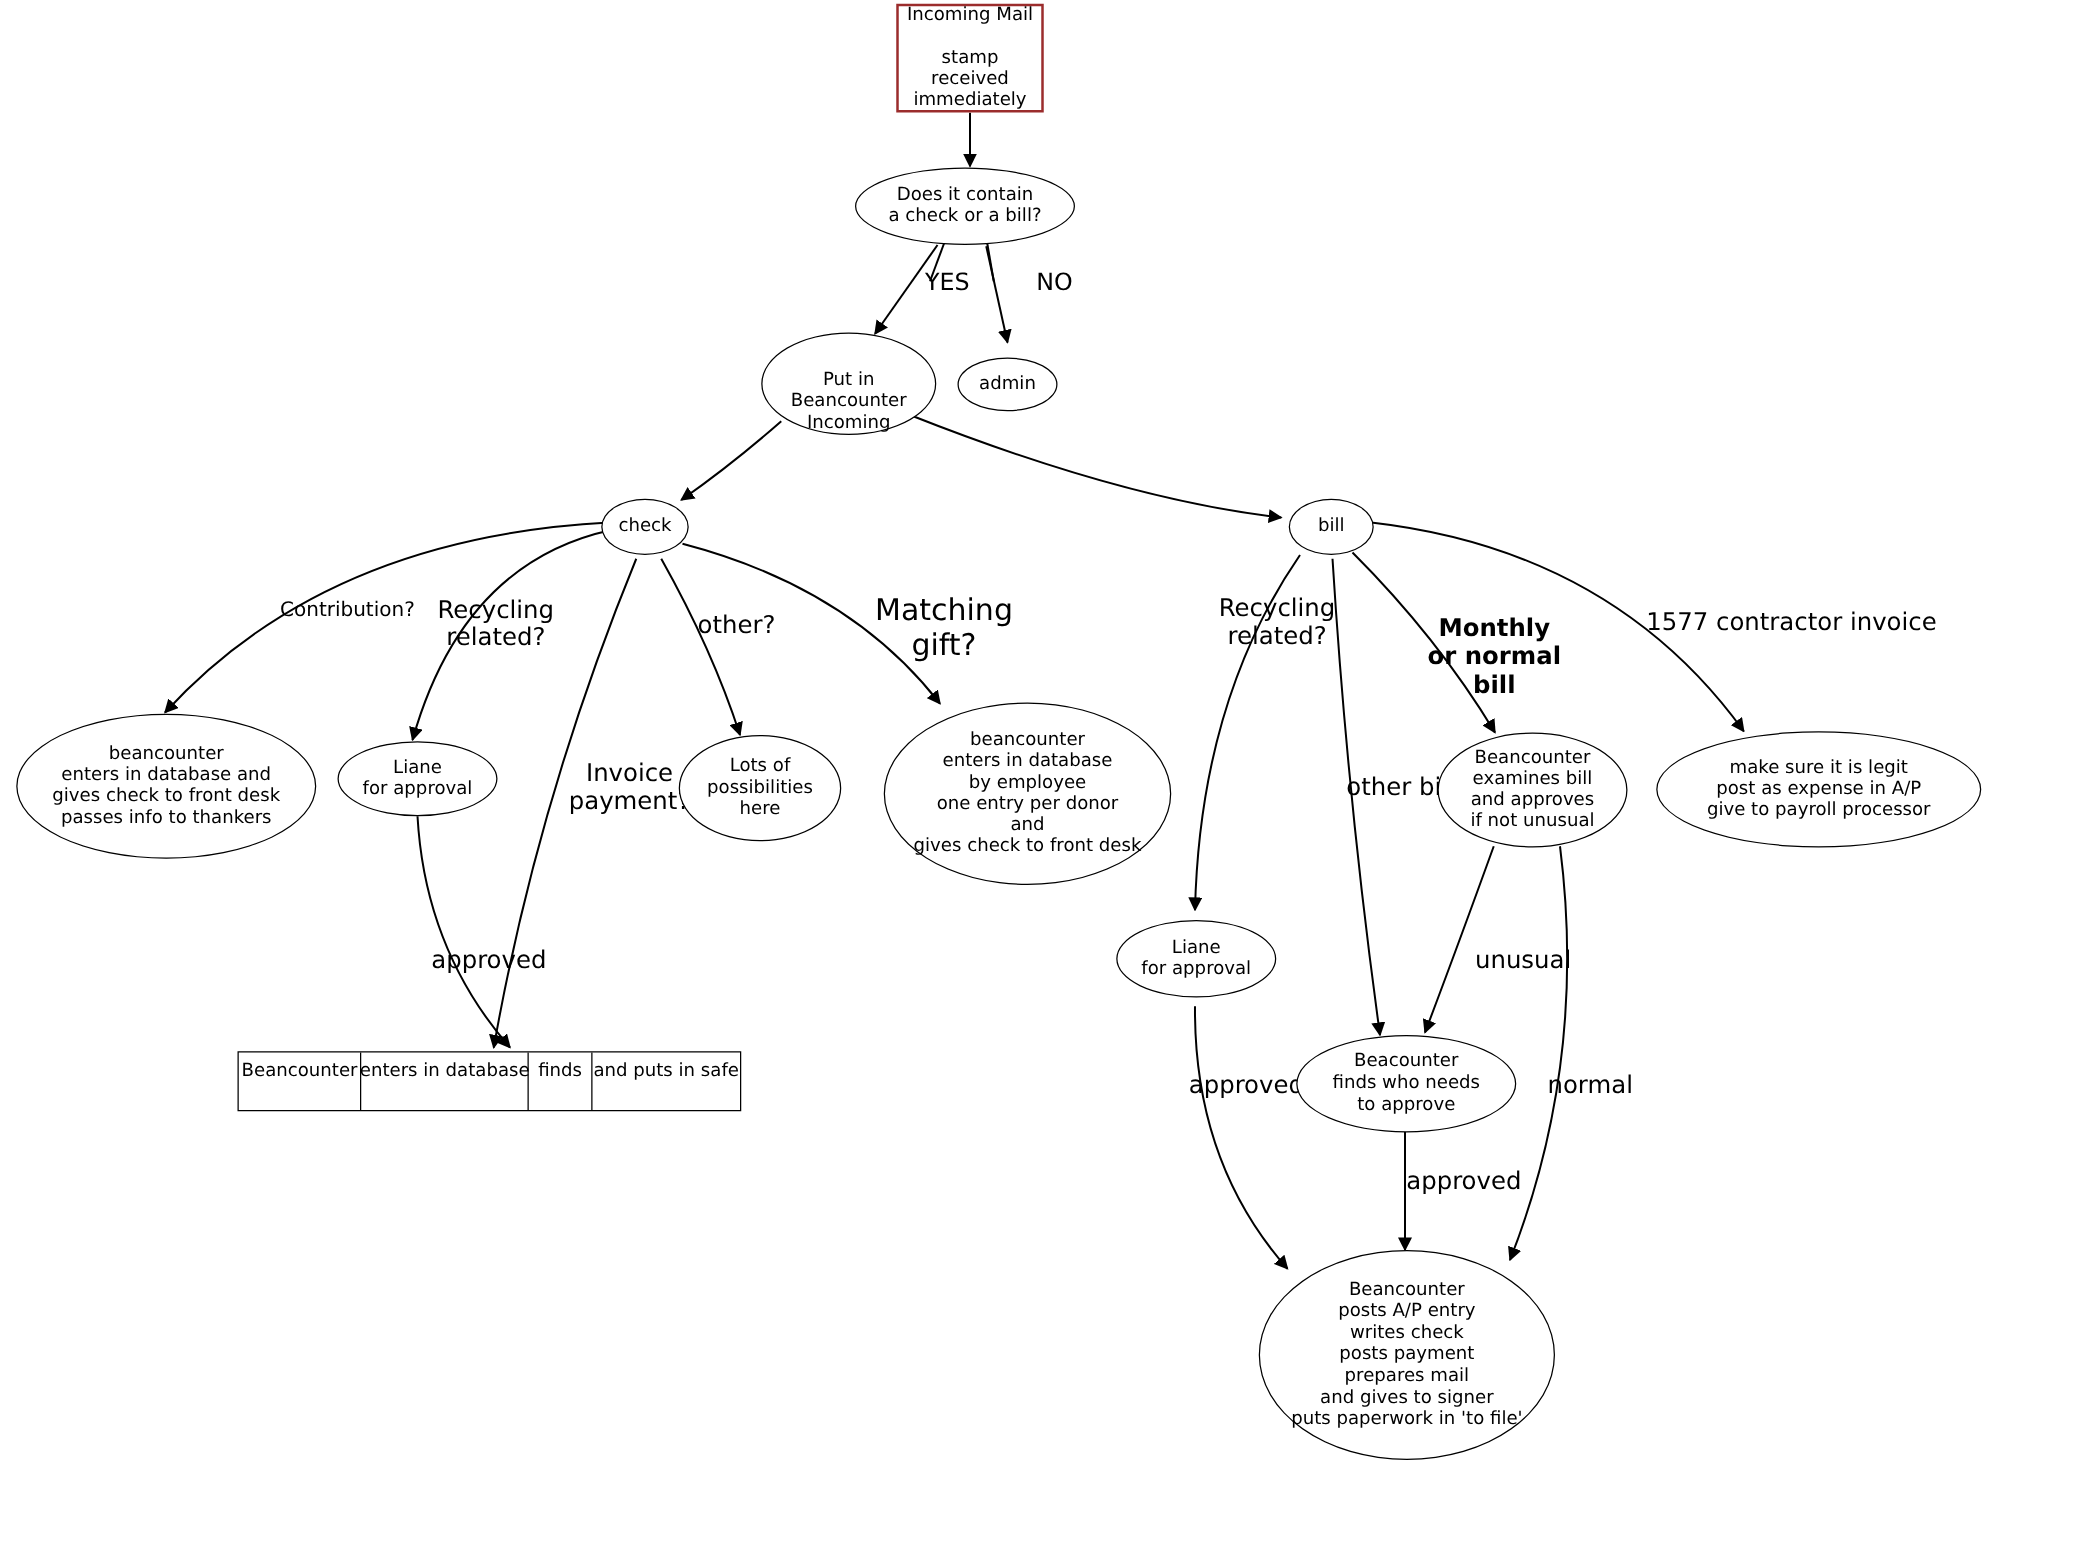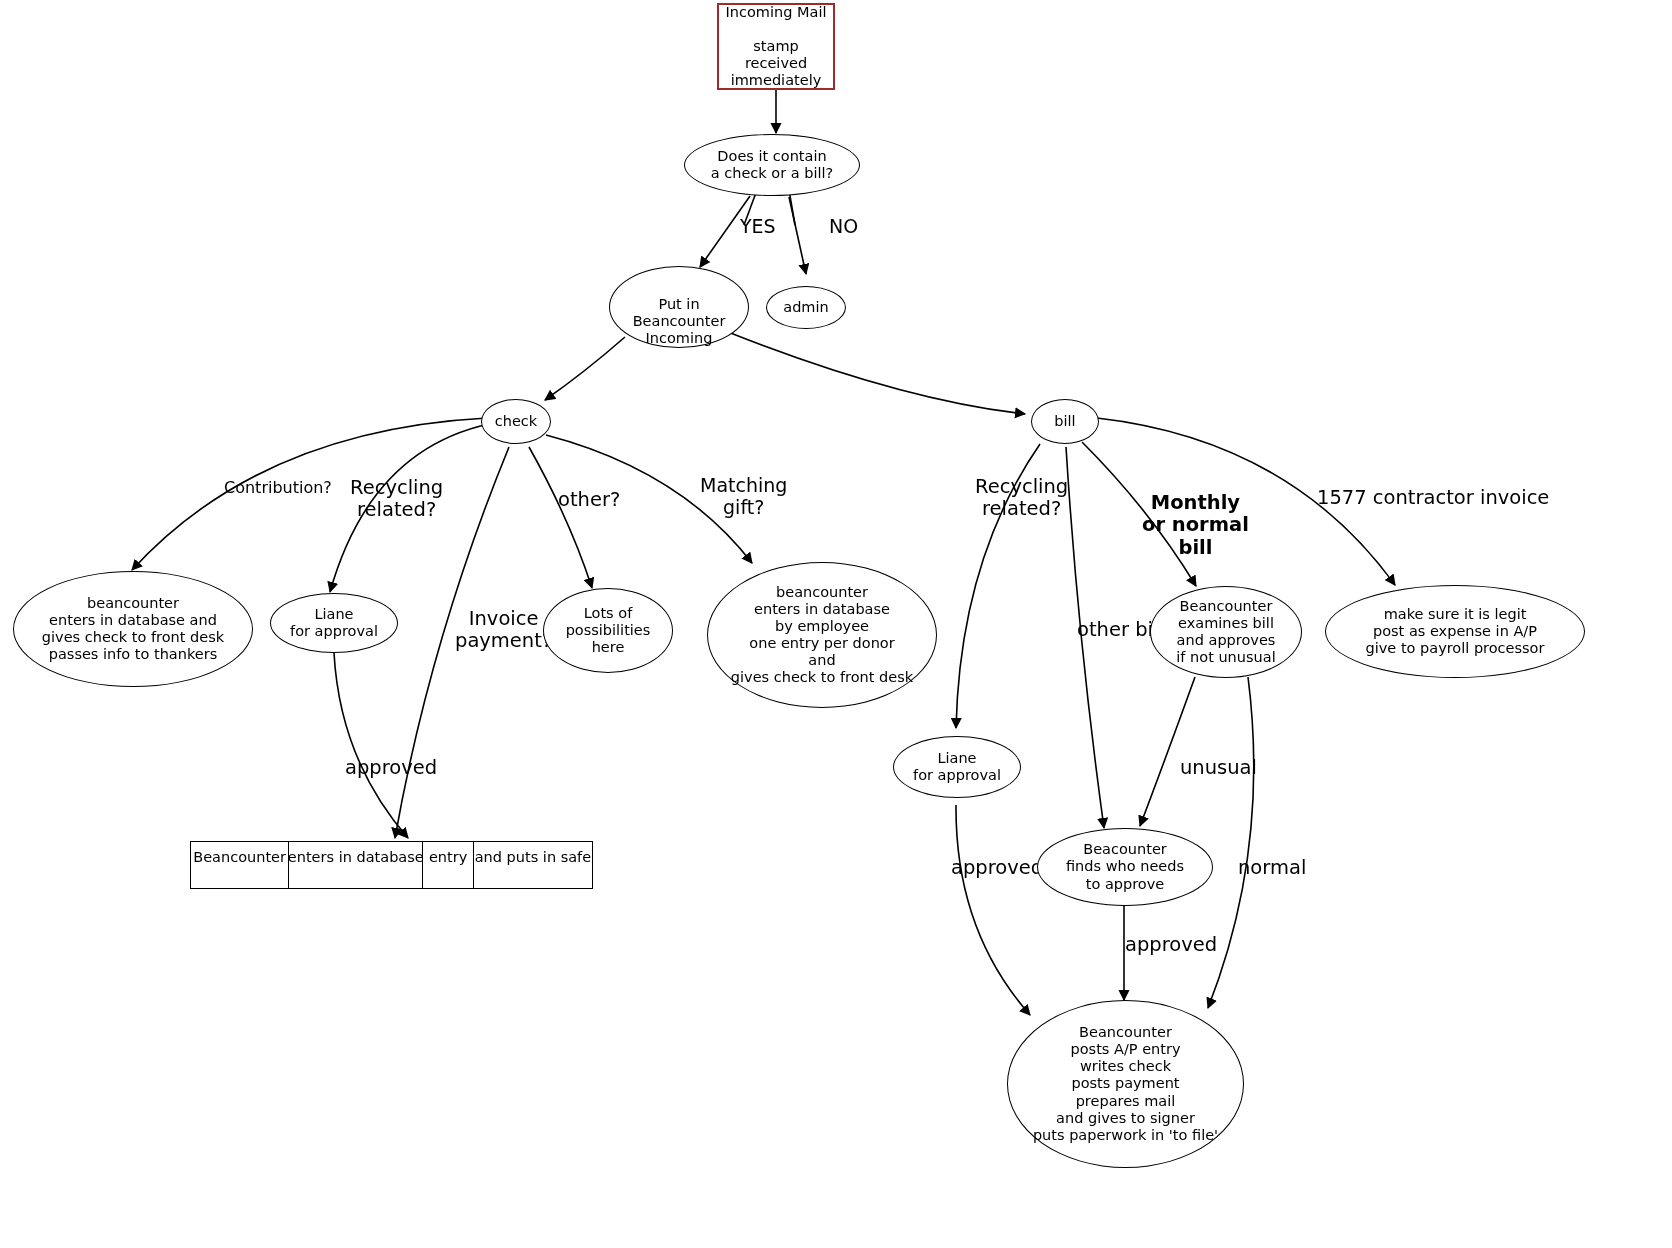--- a/index.html
+++ b/index.html
@@ -162,21 +162,21 @@
   <div class="node ellipse" style="left:1031px; top:399px; width:68px; height:45px; font-size:14.5px;">
     <span class="label">bill</span>
   </div>
 
   <div class="edge-label" style="left:224px; top:479px; font-size:16px;">Contribution?</div>
   <div class="edge-label" style="left:350px; top:477px; font-size:19.5px; text-align:center;">Recycling
 related?</div>
   <div class="edge-label" style="left:455px; top:608px; font-size:19.5px; text-align:center;">Invoice
 payment?</div>
   <div class="edge-label" style="left:558px; top:489px; font-size:19.5px;">other?</div>
-  <div class="edge-label" style="left:700px; top:475px; font-size:19px; text-align:center;">Matching
+  <div class="edge-label" style="left:700px; top:475px; font-size:24px; text-align:center;">Matching
 gift?</div>
   <div class="edge-label" style="left:345px; top:757px; font-size:19.5px;">approved</div>
 
   <div class="edge-label" style="left:975px; top:476px; font-size:19.5px; text-align:center;">Recycling
 related?</div>
   <div class="edge-label" style="left:1077px; top:619px; font-size:19.5px;">other bill</div>
   <div class="edge-label" style="left:1142px; top:492px; font-size:19.5px; text-align:center;font-weight:bold;">Monthly
 or normal
 bill</div>
   <div class="edge-label" style="left:1317px; top:487px; font-size:19.5px;">1577 contractor invoice</div>
@@ -242,17 +242,17 @@
 writes check
 posts payment
 prepares mail
 and gives to signer
 puts paperwork in 'to file'</span>
   </div>
 
   <div class="record" style="left:190px; top:841px; width:403px; height:48px;">
     <div class="cell" style="width:99px;">Beancounter</div>
     <div class="cell" style="width:134px;">enters in database</div>
-    <div class="cell" style="width:51px;">entry</div>
+    <div class="cell" style="width:51px;">finds</div>
     <div class="cell" style="width:119px;">and puts in safe</div>
   </div>
 
 </div>
 
 </body></html>

